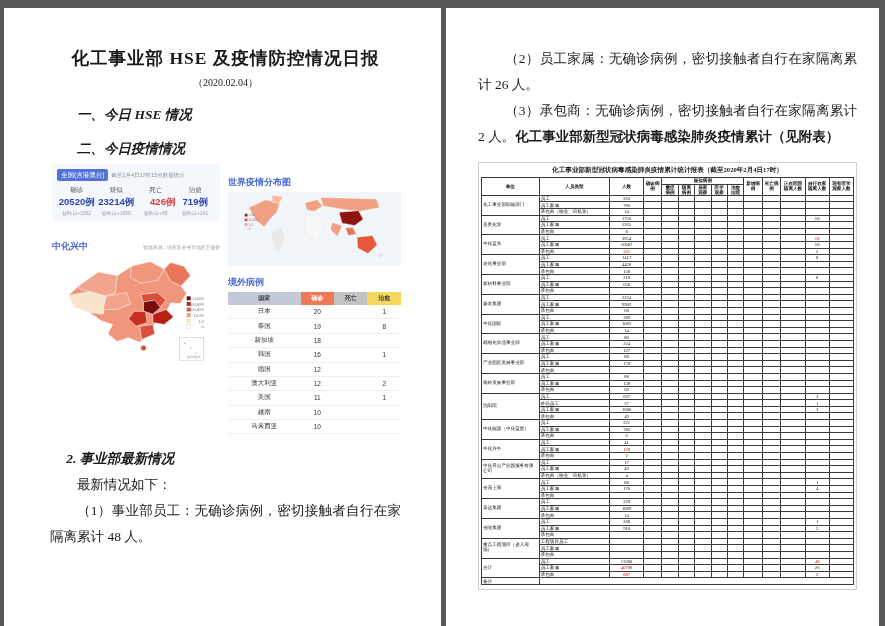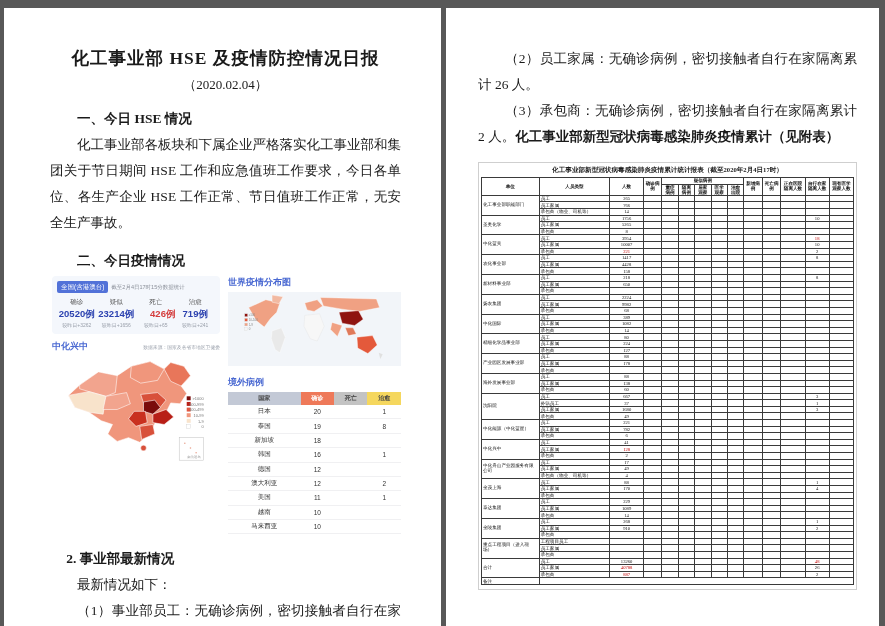--- a/index.html
+++ b/index.html
@@ -3,41 +3,41 @@
 <meta charset="utf-8">
 <style>
   html,body{margin:0;padding:0;}
   body{width:885px;height:626px;background:#585858;position:relative;
        font-family:"Liberation Serif", serif;color:#1a1a1a;overflow:hidden;}
   .page{position:absolute;top:8px;height:626px;background:#ffffff;box-sizing:border-box;}
   .page-left{left:4px;width:437px;padding:38px 40px 0 46px;}
   .page-right{left:446px;width:433px;padding:38px 22px 14px 32px;}
 
   .doc-title{font-size:17.5px;font-weight:bold;text-align:center;margin:0;letter-spacing:1px;}
-  .doc-date{font-size:13px;text-align:center;margin:6px 0 12px 0;}
-  .h-sec{font-size:13.5px;font-weight:bold;margin:16px 0 4px 0;text-indent:2em;}
+  .doc-date{font-size:10px;text-align:center;margin:6px 0 12px 0;}
+  .h-sec{font-size:13.5px;font-weight:bold;margin:16px 0 4px 0;text-indent:2em;font-style:italic;}
   .para{font-size:13.5px;line-height:26px;text-indent:2em;text-align:justify;margin:0;}
   .bold-inline{font-weight:bold;}
 
   
   .dashboard{display:flex;gap:8px;margin:6px 0 4px 2px;font-family:"Liberation Sans",sans-serif;}
   .dash-left{width:168px;flex:0 0 168px;}
   .dash-right{flex:1;min-width:0;}
   .stats-card{background:#f4f7fc;border-radius:4px;padding:5px 5px 6px 5px;}
   .badge-row{display:flex;align-items:center;gap:3px;}
   .scope-badge{background:#5272d8;color:#fff;font-size:6.5px;padding:1.5px 4px;border-radius:2px;white-space:nowrap;}
   .asof{font-size:5.5px;color:#8a8f99;white-space:nowrap;}
   .stats-row{display:flex;justify-content:space-between;margin-top:5px;}
   .stat{text-align:center;flex:1;}
   .stat .lbl{font-size:6.5px;color:#555;}
   .stat .val{font-size:9.5px;font-weight:bold;margin-top:1px;}
   .stat .dlt{font-size:5px;color:#9aa0ab;margin-top:1px;white-space:nowrap;}
   .map-card{margin-top:6px;}
   .map-head{display:flex;justify-content:space-between;align-items:baseline;}
-  .card-title{font-size:9px;font-weight:bold;color:#4a69d2;}
+  .card-title{font-size:9px;font-weight:bold;color:#4a69d2;margin-top:12px;}
   .map-src{font-size:4.8px;color:#9aa0ab;}
   .china-map{width:100%;height:108px;margin-top:2px;}
   .world-map{width:100%;height:74px;background:#f2f5f9;margin-top:3px;}
   .ov-table{width:100%;border-collapse:collapse;margin-top:3px;}
   .ov-table th{font-size:6px;padding:2px 0;font-weight:bold;color:#444;}
   .ov-table th.h0{background:#c3c9d6;}
   .ov-table th.h1{background:#ee7959;color:#fff;}
   .ov-table th.h2{background:#c3c3c3;}
   .ov-table th.h3{background:#f5d75e;}
   .ov-table td{font-size:6.5px;text-align:center;padding:2.2px 0;border-bottom:0.5px solid #f0f0f2;color:#333;}
@@ -54,21 +54,20 @@
   .att-table .red{color:#c00000;}
 </style>
 </head>
 <body>
 
 <div class="page page-left">
   <h1 class="doc-title">化工事业部 HSE 及疫情防控情况日报</h1>
   <div class="doc-date">（2020.02.04）</div>
 
   <div class="h-sec">一、今日 HSE 情况</div>
-  <p class="para">化工事业部各板块和下属企业严格落实化工事业部和集团关于节日期间 HSE 工作和应急值班工作要求，今日各单位、各生产企业 HSE 工作正常、节日值班工作正常，无安全生产事故。</p>
 
   <div class="h-sec">二、今日疫情情况</div>
 
   <div class="dashboard">
     <div class="dash-left">
       <div class="stats-card">
         <div class="badge-row">
           <span class="scope-badge">全国(含港澳台)</span>
           <span class="asof">截至2月4日17时15分数据统计</span>
         </div>

